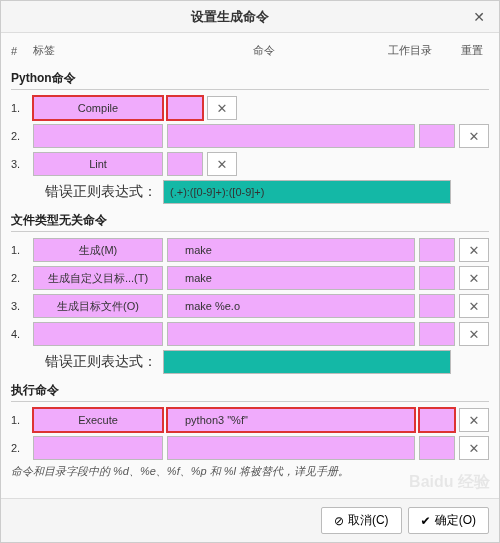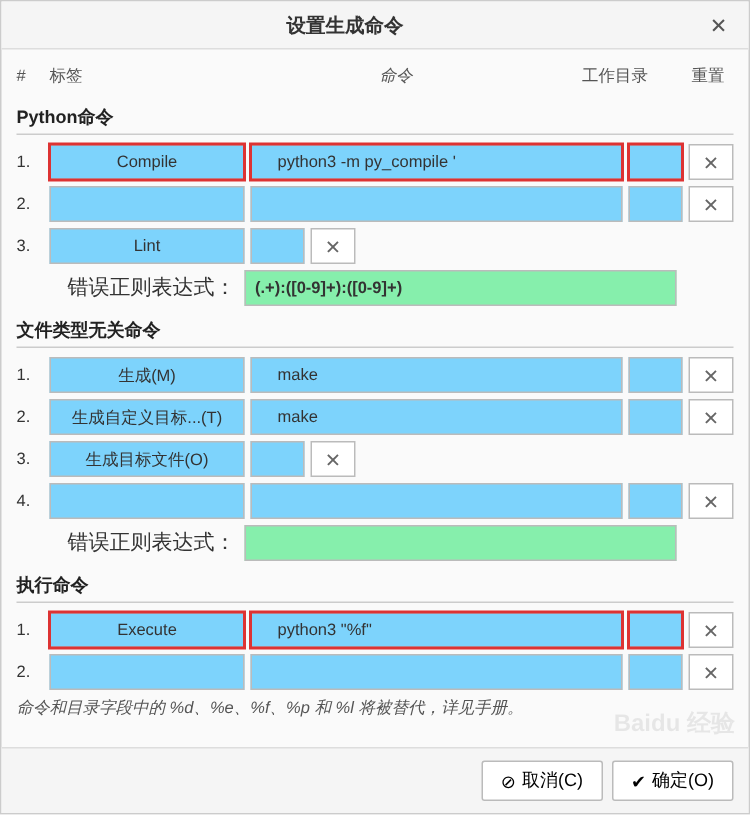--- a/index.html
+++ b/index.html
@@ -52,21 +52,21 @@
   }
   .header-row {
     display: flex;
     align-items: center;
     font-size: 11px;
     color: #555;
     padding: 4px 0 6px 0;
   }
   .header-row .hnum { width: 22px; text-align: left; }
   .header-row .hlabel { width: 130px; text-align: left; }
-  .header-row .hcmd { flex: 1; text-align: center; font-style: italic; }
+  .header-row .hcmd { flex: 1; text-align: center; }
   .header-row .hwd { width: 90px; text-align: center; }
   .header-row .hreset { width: 34px; text-align: center; }
   .section-title {
     font-weight: bold;
     font-size: 12px;
     color: #222;
     margin: 6px 0 2px 0;
   }
   .hr {
     border: none;
@@ -81,21 +81,21 @@
   }
   .row .num {
     width: 22px;
     font-size: 11px;
     color: #333;
     display: flex;
     align-items: center;
   }
   .row .cell {
     border: 1px solid #bbb;
-    background: #7dd3fc;
+    background: #f0abfc;
     height: 24px;
     display: flex;
     align-items: center;
     padding: 0 17px;
     font-size: 11px;
     color: #333;
     overflow: hidden;
     white-space: nowrap;
   }
   .row .cell.label { width: 130px; justify-content: center; margin-right: 4px; }
@@ -123,29 +123,28 @@
   .regex-row .rlabel {
     width: 152px;
     text-align: right;
     padding-right: 6px;
     font-size: 14px;
     color: #333;
   }
   .regex-row .cell {
     flex: 1;
     border: 1px solid #bbb;
-    background: #86efac;
+    background: #14b8a6;
     height: 24px;
     display: flex;
     align-items: center;
     padding: 0 6px;
     font-size: 11px;
     color: #333;
     margin-right: 38px;
-    font-weight: bold;
   }
   .note {
     font-size: 11px;
     color: #555;
     font-style: italic;
     margin: 4px 0 10px 0;
   }
   .footer {
     border-top: 1px solid #ddd;
     padding: 8px 10px;
@@ -193,21 +192,20 @@
       <div class="hwd">工作目录</div>
       <div class="hreset">重置</div>
     </div>
 
     <div class="section-title">Python命令</div>
     <hr class="hr">
 
     <div class="row">
       <div class="num">1.</div>
       <div class="cell label highlight">Compile</div>
-      <div class="cell cmd highlight">python3 -m py_compile '</div>
       <div class="cell wd highlight"></div>
       <div class="reset-btn">
           <span>✕</span>
         </div>
     </div>
     <div class="row">
       <div class="num">2.</div>
       <div class="cell label"></div>
       <div class="cell cmd"></div>
       <div class="cell wd"></div>
@@ -245,20 +243,21 @@
       <div class="cell label">生成自定义目标...(T)</div>
       <div class="cell cmd placeholder">make</div>
       <div class="cell wd"></div>
       <div class="reset-btn">
           <span>✕</span>
         </div>
     </div>
     <div class="row">
       <div class="num">3.</div>
       <div class="cell label">生成目标文件(O)</div>
+      <div class="cell cmd placeholder">make %e.o</div>
       <div class="cell wd"></div>
       <div class="reset-btn">
           <span>✕</span>
         </div>
     </div>
     <div class="row">
       <div class="num">4.</div>
       <div class="cell label"></div>
       <div class="cell cmd"></div>
       <div class="cell wd"></div>

